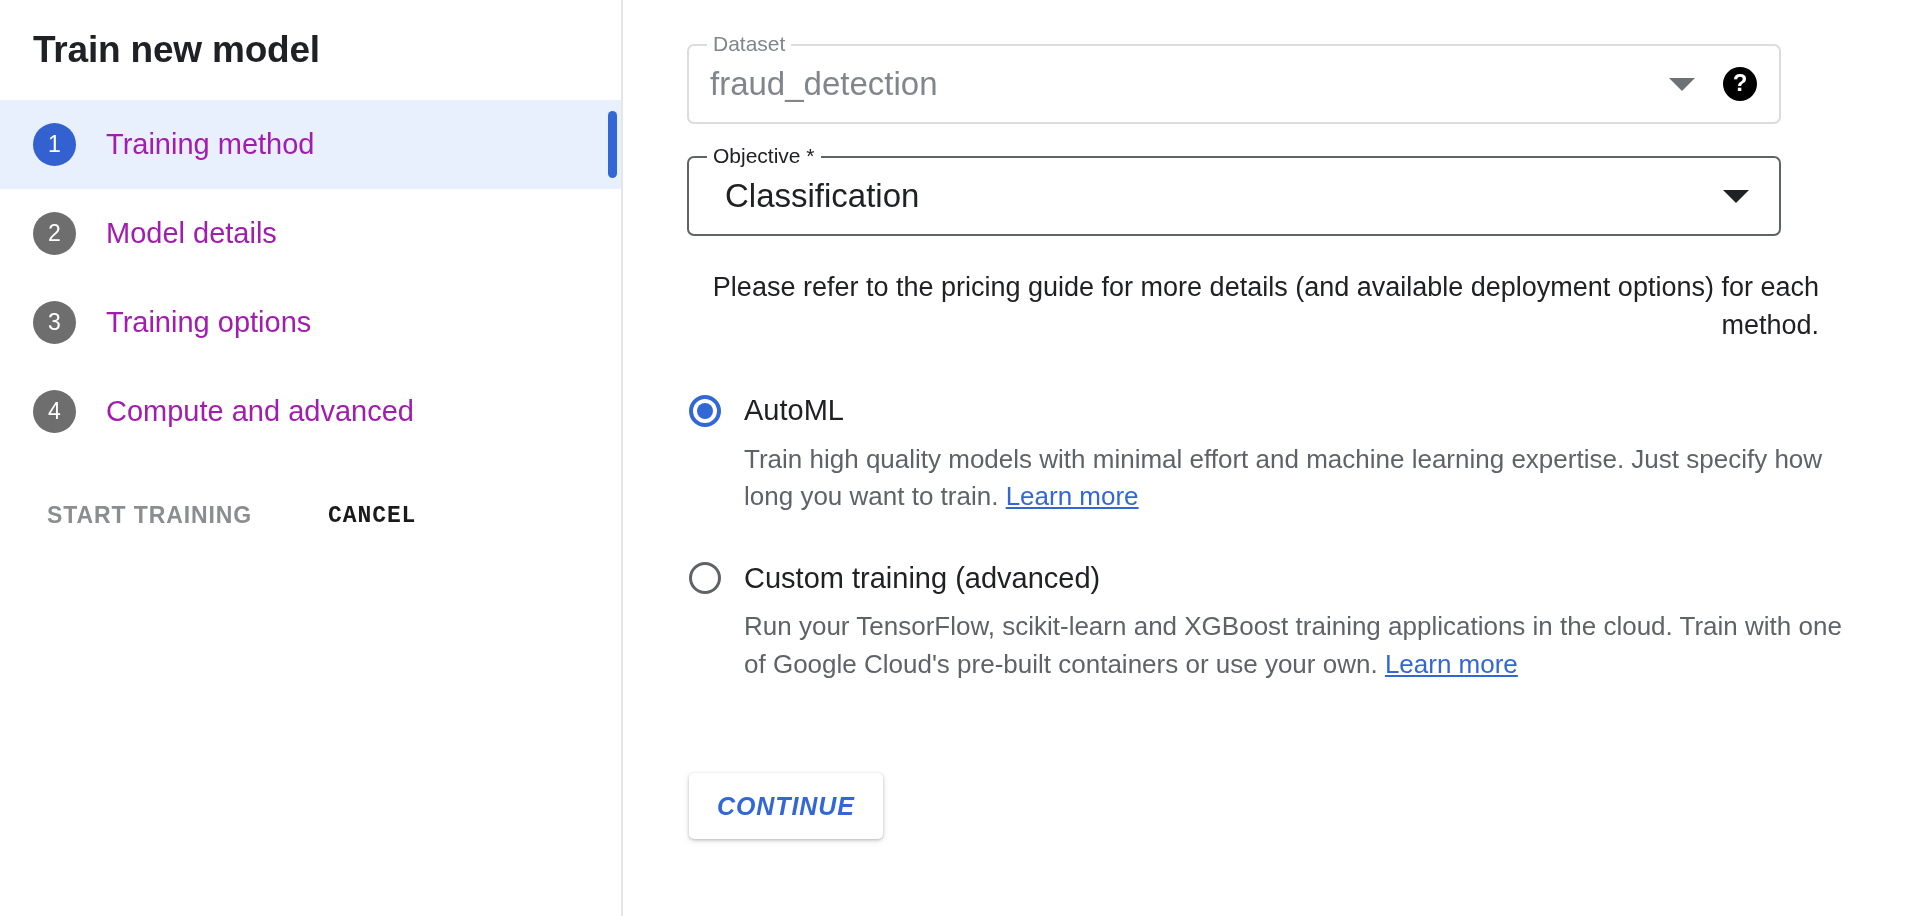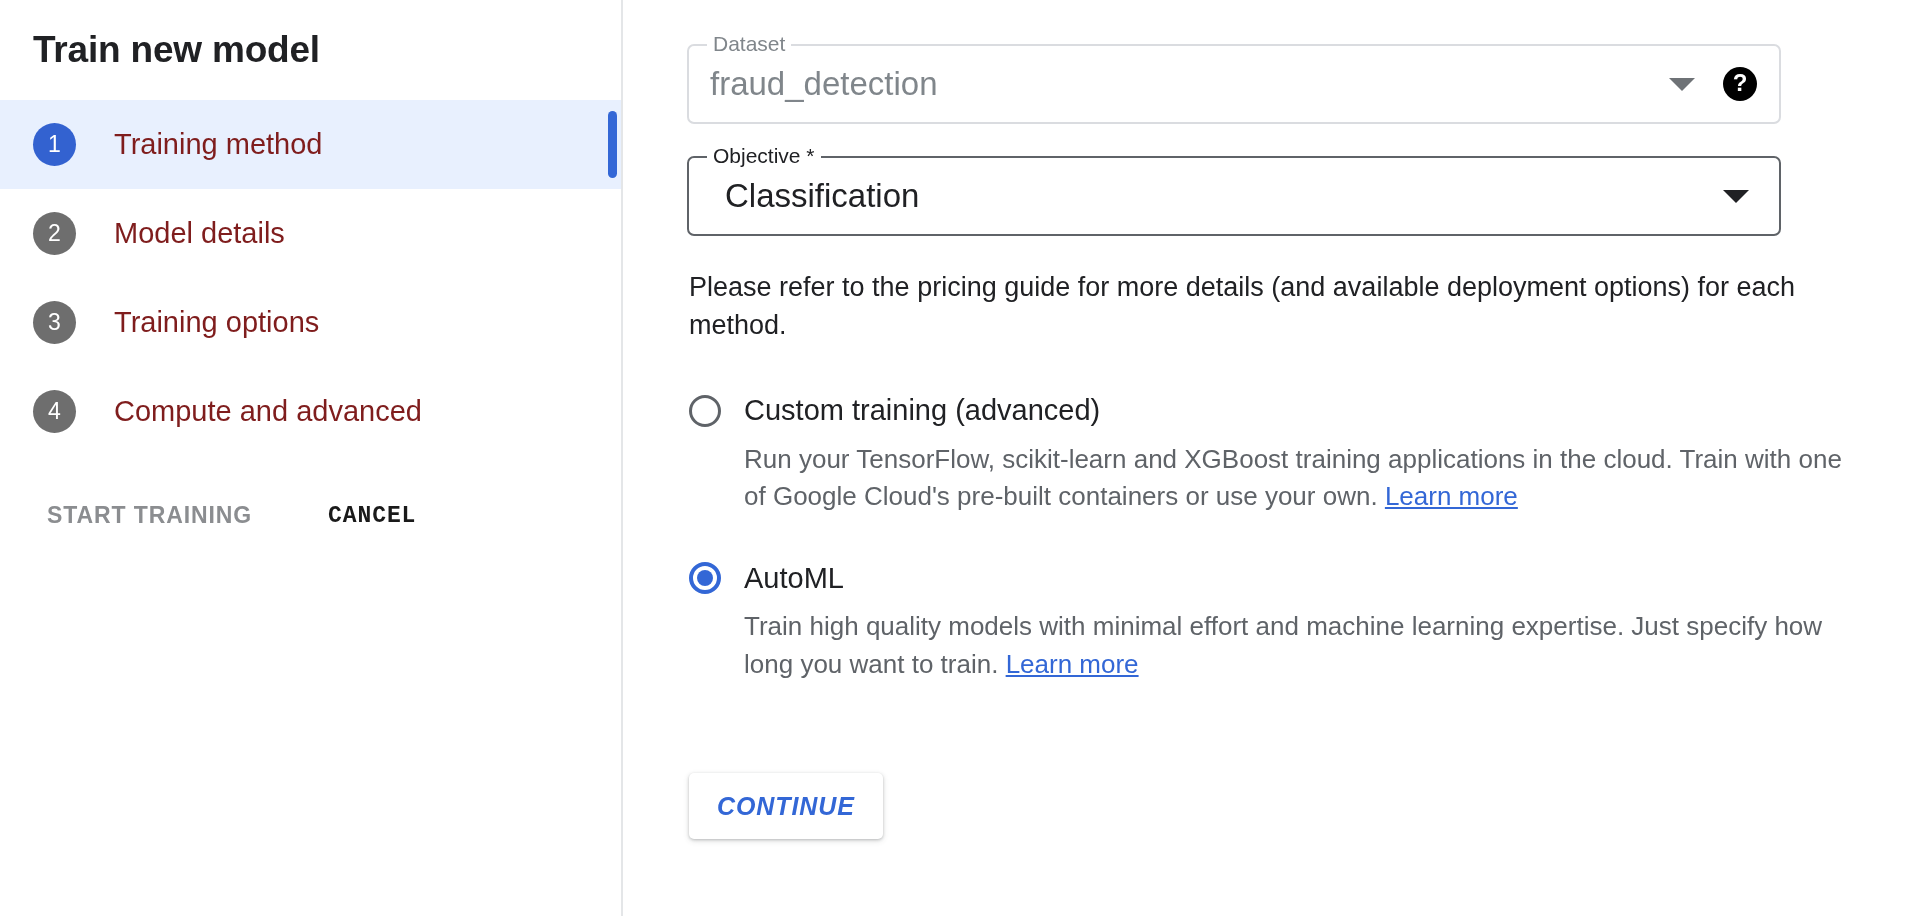--- a/index.html
+++ b/index.html
@@ -77,23 +77,23 @@
     font-weight: 400;
     display: flex;
     align-items: center;
     justify-content: center;
     flex: 0 0 43px;
   }
   .step.active .step-circle {
     background: #3362d0;
   }
   .step-label {
-    margin-left: 38px;
+    margin-left: 30px;
     font-size: 29px;
-    color: #7f1d1d;
+    color: #a21caf;
     line-height: 1;
   }
 
   .sidebar-actions {
     display: flex;
     align-items: center;
     margin-top: 46px;
     padding-left: 47px;
   }
   .text-button {
@@ -202,20 +202,21 @@
     cursor: pointer;
   }
   .help-icon span { margin-top: -2px; }
 
   .pricing-note {
     font-size: 27px;
     line-height: 1.42;
     color: #202124;
     margin: 18px 0 0 2px;
     width: 1130px;
+    text-align: right;
   }
 
   .radio-group { margin-top: 50px; }
   .radio-option { margin-bottom: 46px; }
   .radio-head {
     display: flex;
     align-items: center;
   }
   .radio-mark {
     width: 32px;
@@ -343,40 +344,40 @@
         <div class="field-value">Classification</div>
         <div class="caret"></div>
       </div>
 
       <div class="pricing-note">Please refer to the pricing guide for more details (and available deployment options) for each method.</div>
 
       <div class="radio-group">
 
         <div class="radio-option">
           <div class="radio-head">
+            <div class="radio-mark checked"></div>
+            <div class="radio-label">AutoML</div>
+          </div>
+          <div class="radio-desc">
+            <span>Train high quality models with minimal effort and machine learning expertise. Just specify how long you want to train.</span>
+            <span class="learn-link">Learn more</span>
+          </div>
+        </div>
+
+        <div class="radio-option">
+          <div class="radio-head">
             <div class="radio-mark"></div>
             <div class="radio-label">Custom training (advanced)</div>
           </div>
           <div class="radio-desc">
             <span>Run your TensorFlow, scikit-learn and XGBoost training applications in the cloud. Train with one of Google Cloud's pre-built containers or use your own.</span>
             <span class="learn-link">Learn more</span>
           </div>
         </div>
 
-        <div class="radio-option">
-          <div class="radio-head">
-            <div class="radio-mark checked"></div>
-            <div class="radio-label">AutoML</div>
-          </div>
-          <div class="radio-desc">
-            <span>Train high quality models with minimal effort and machine learning expertise. Just specify how long you want to train.</span>
-            <span class="learn-link">Learn more</span>
-          </div>
-        </div>
-
       </div>
 
       <button class="continue-btn">CONTINUE</button>
 
     </div>
   </div>
 
 </div>
 
 </body></html>

